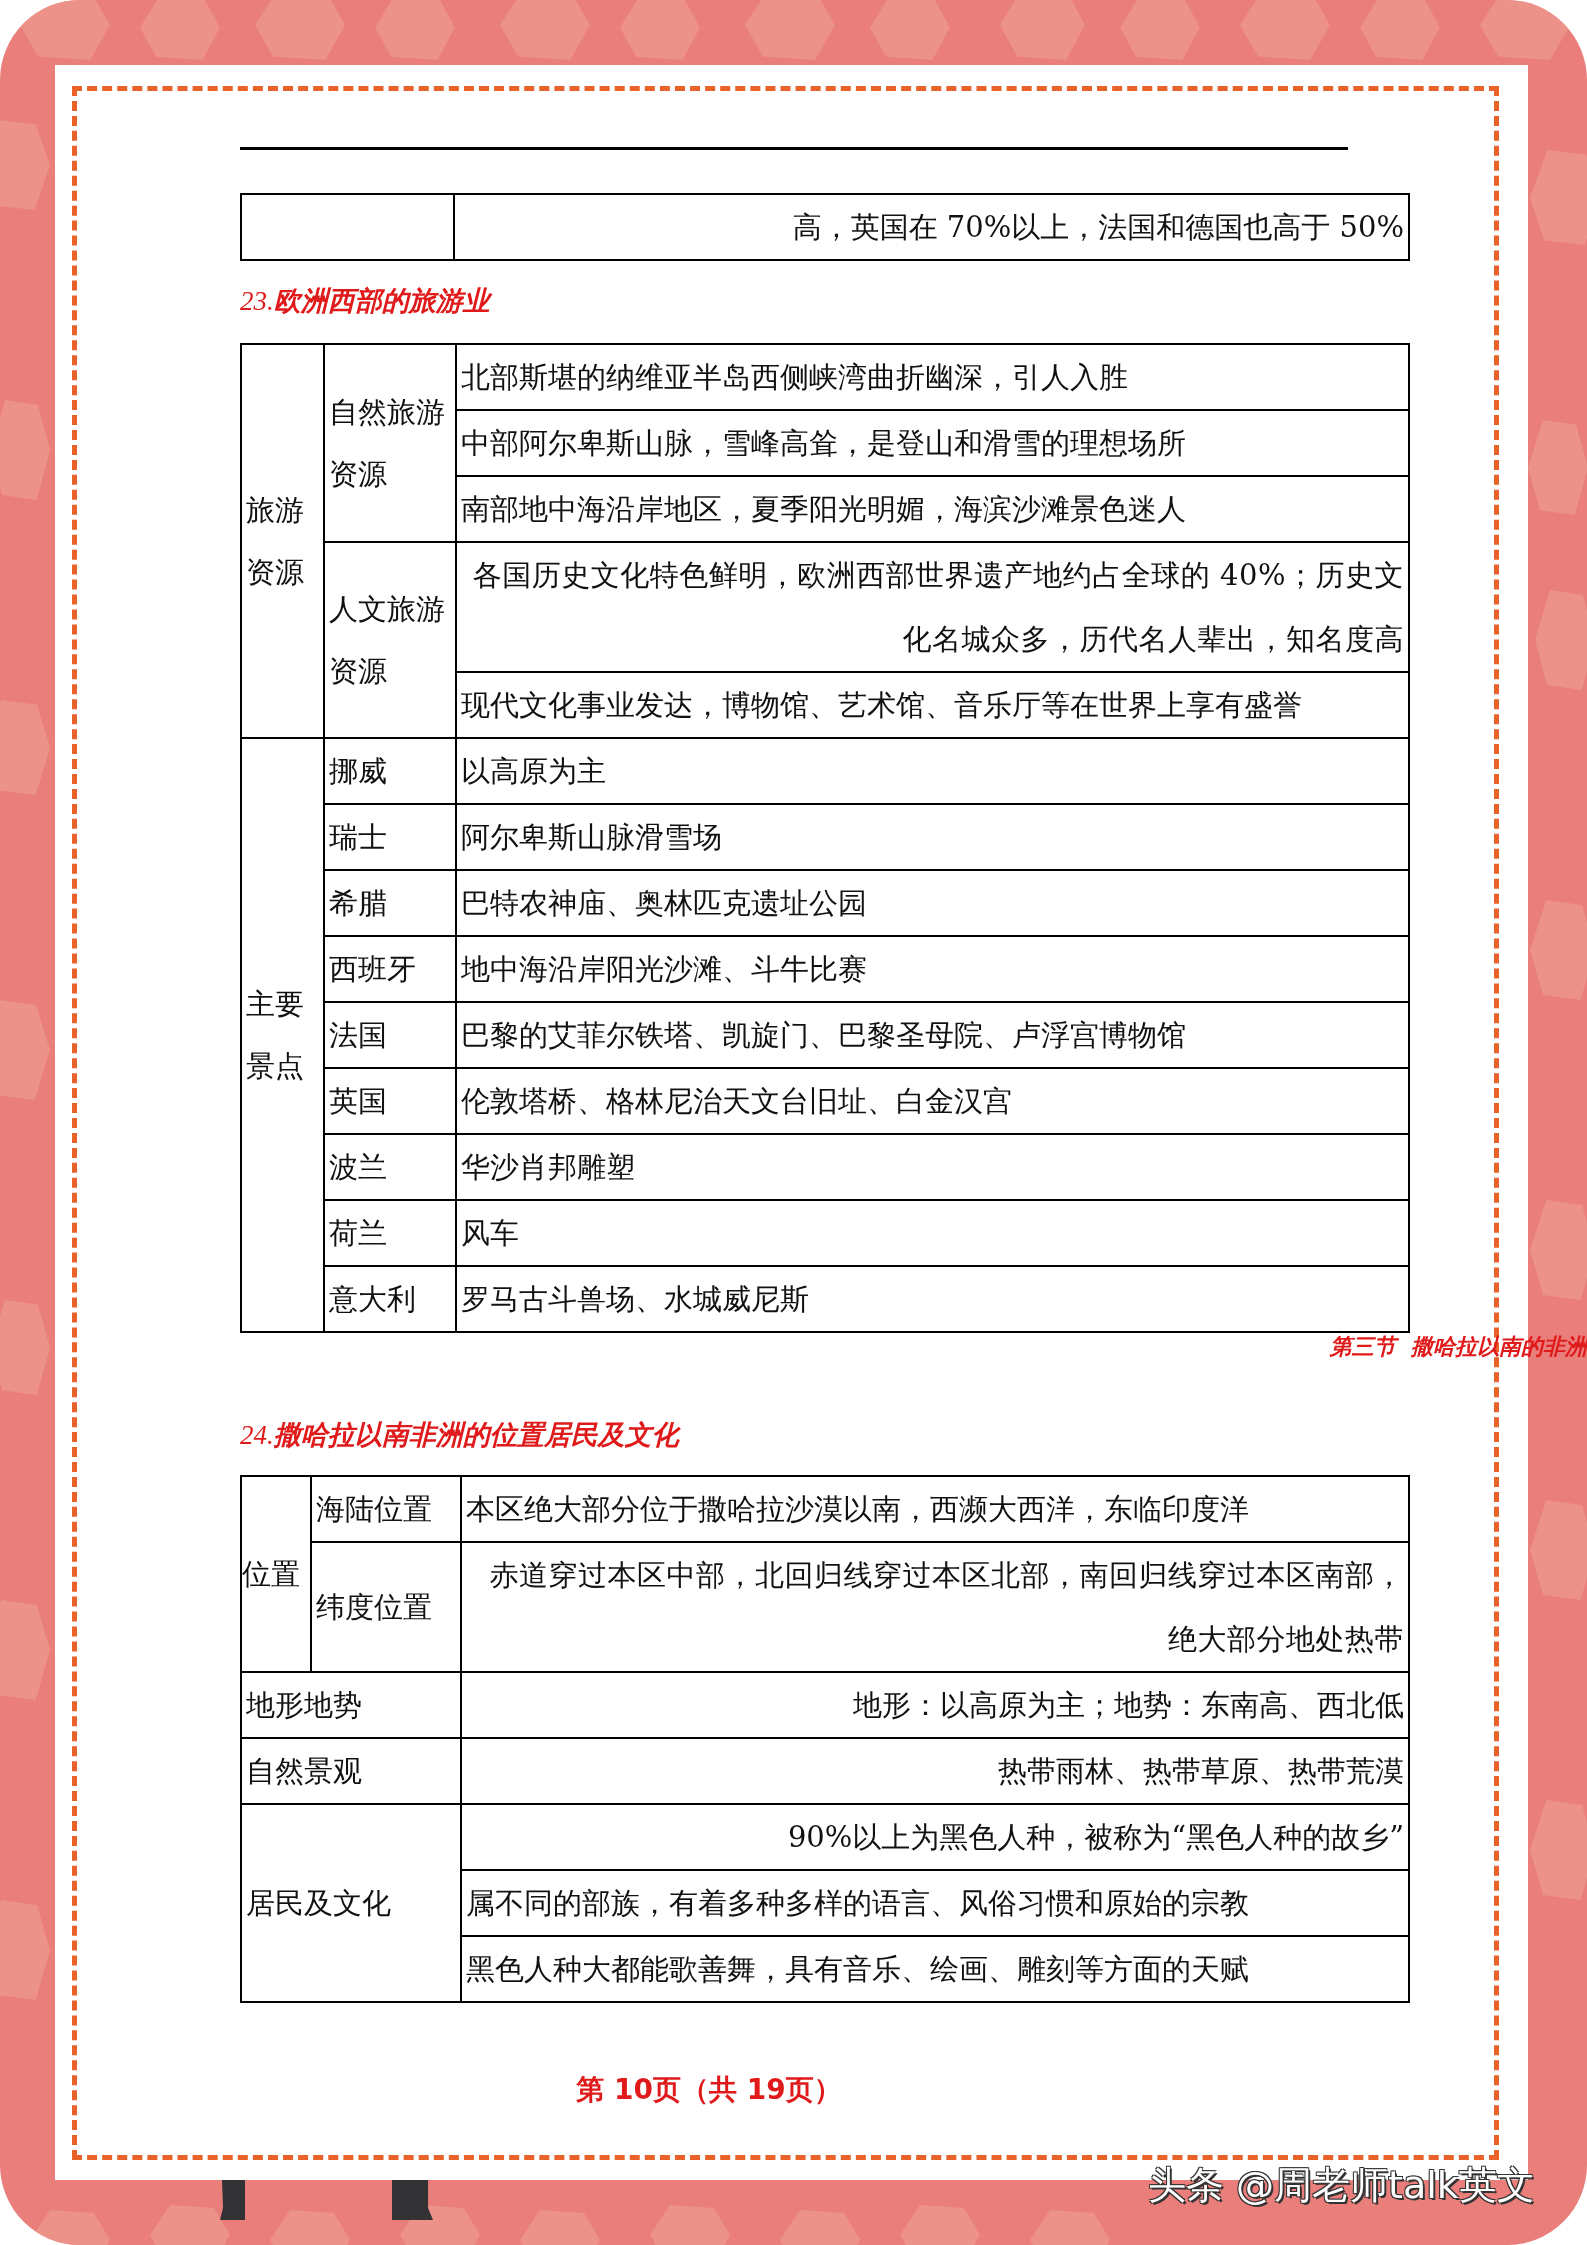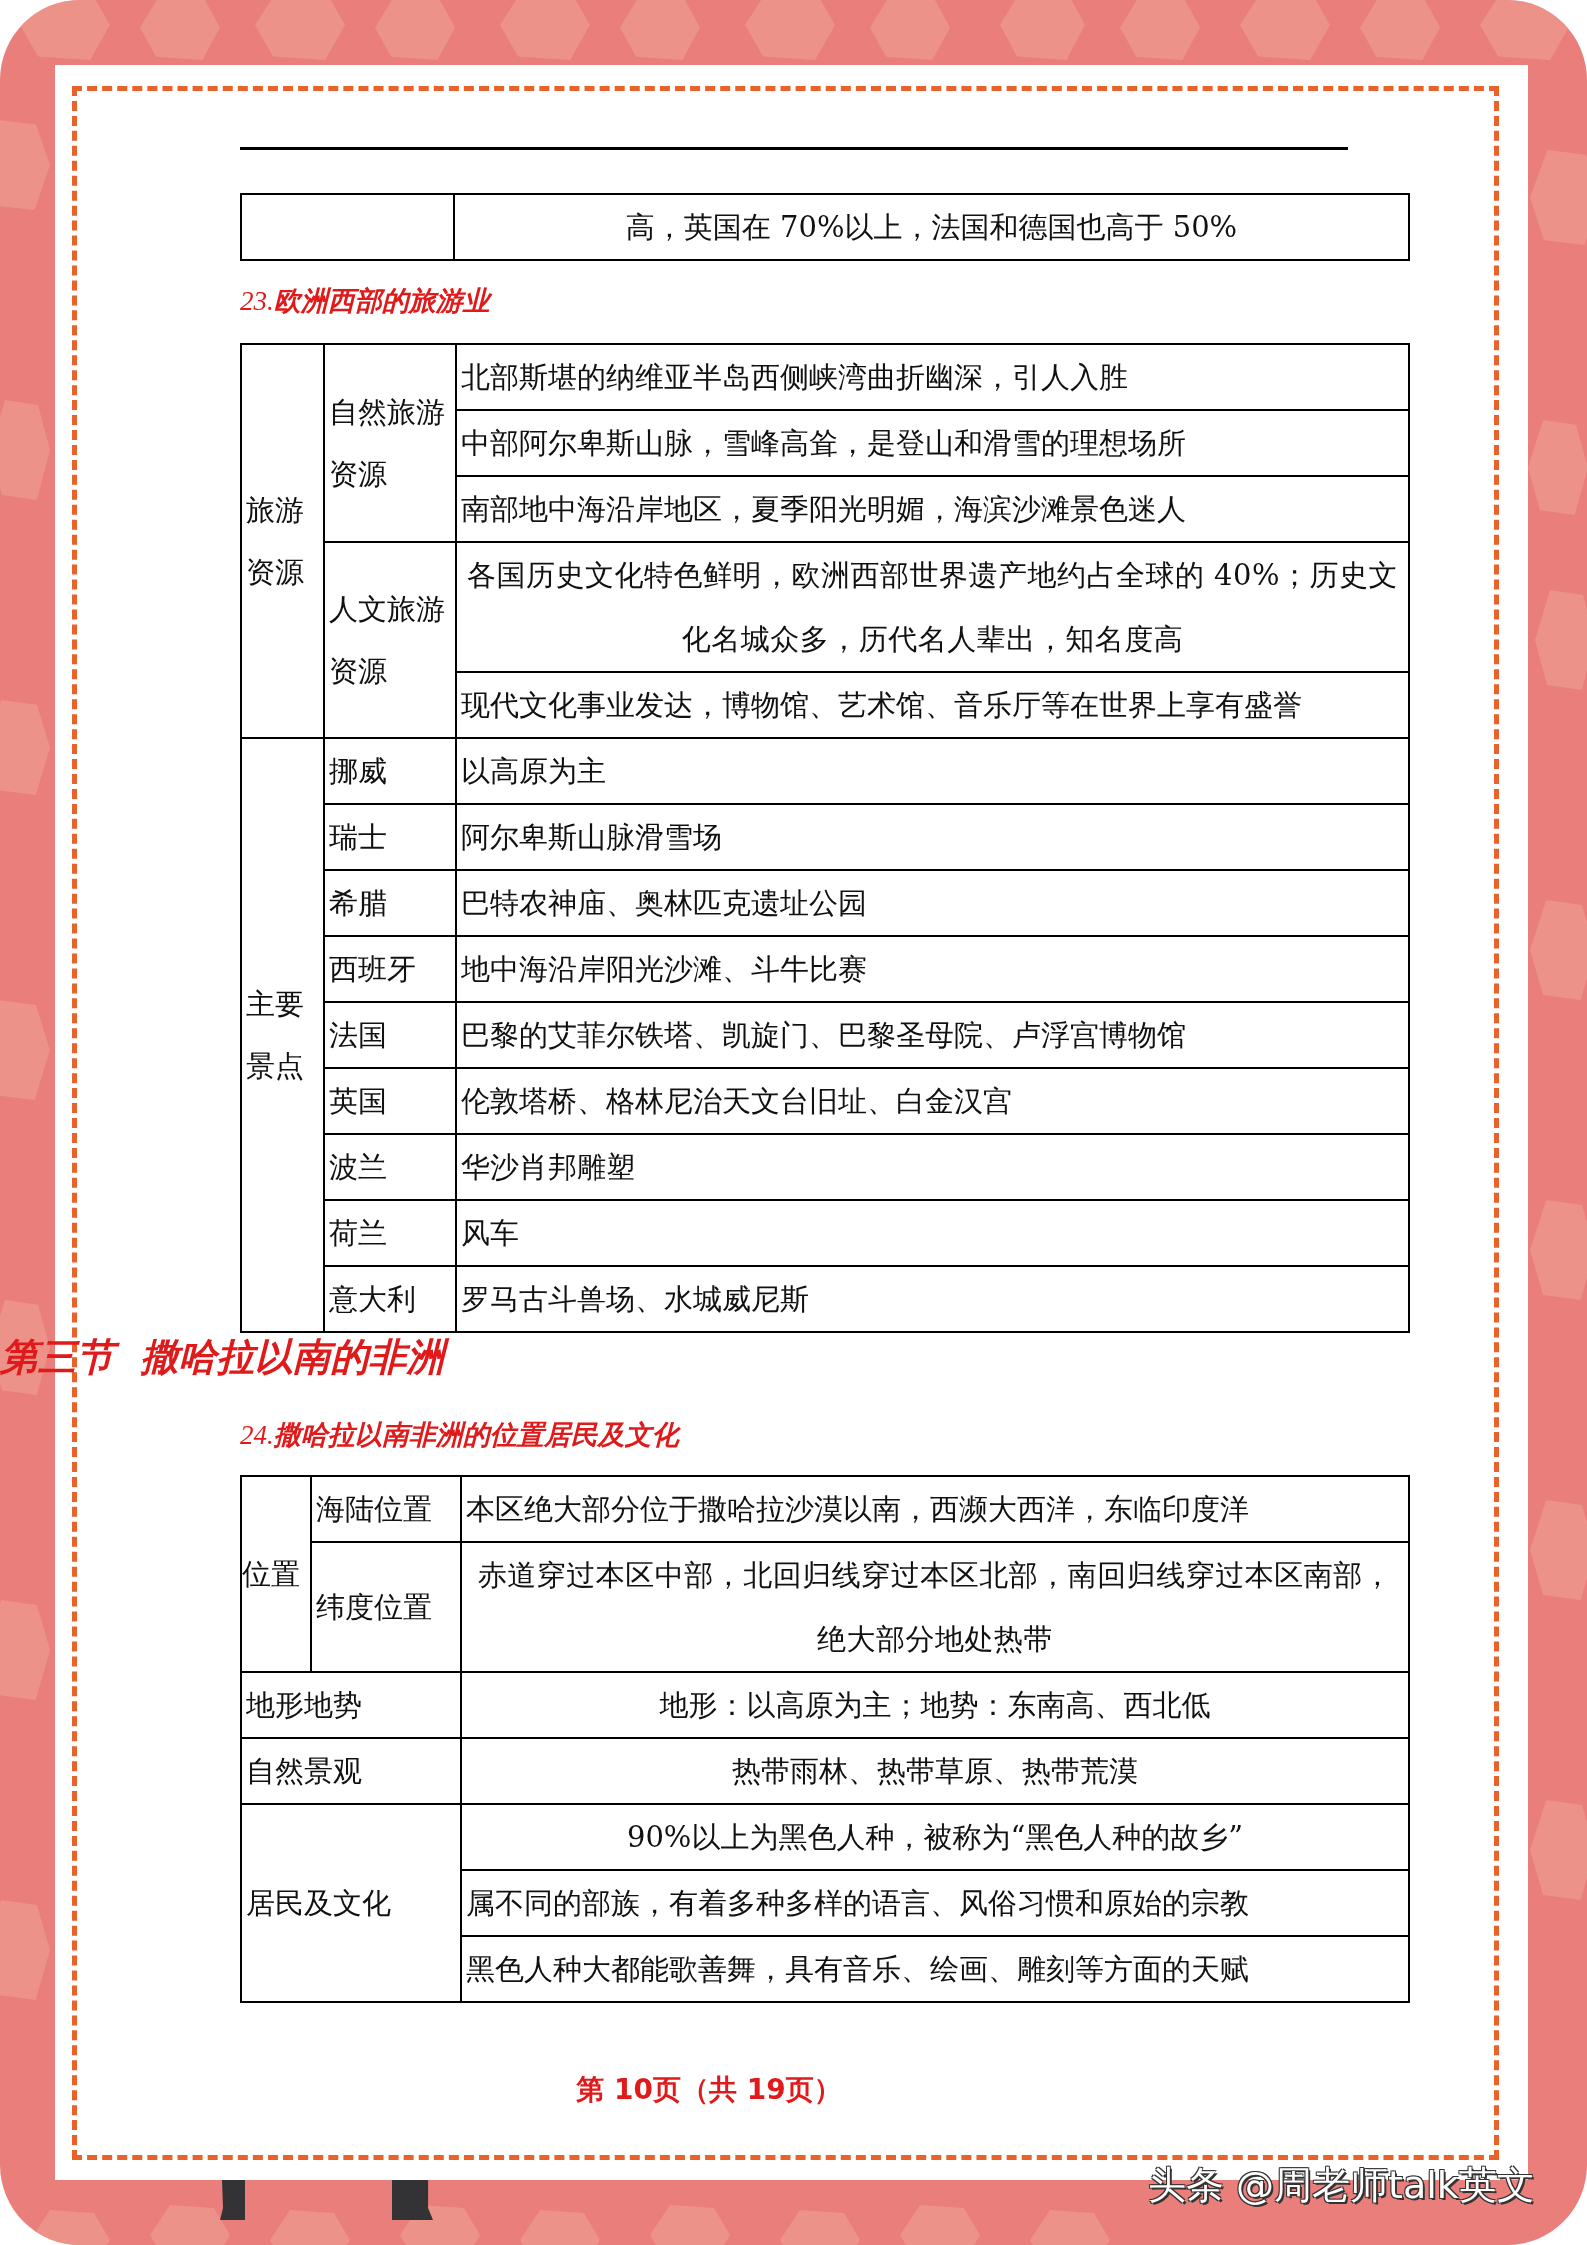--- a/index.html
+++ b/index.html
@@ -30,21 +30,21 @@
     clip-path: polygon(8% 0, 100% 0, 100% 100%, 0 100%, 12% 70%);
   }
   .topline { position: absolute; left: 240px; top: 147px; width: 1108px; height: 3px; background: #000; }
   table.t {
     position: absolute; left: 240px; width: 1170px;
     border-collapse: collapse; table-layout: fixed;
     font-size: 29px; line-height: 64px;
   }
   table.t td { border: 2.5px solid #000; padding: 0 4px; vertical-align: middle; }
   table.t td.c { }
-  table.t td.l { text-align: center; }
+  table.t td.l { text-align: right; }
   table.t td.wrap { line-height: 64px; letter-spacing: 0.5px; }
   .h-red {
     position: absolute; color: #e01a1a; font-weight: bold;
     font-family: "DejaVu Sans", "Liberation Sans", sans-serif;
     font-style: italic;
   }
   .h-red .num { font-family: "Liberation Serif", serif; font-weight: normal; }
   .watermark {
     position: absolute; left: 1148px; top: 2160px;
     font-family: "DejaVu Sans", "Liberation Sans", sans-serif;
@@ -182,21 +182,21 @@
     <td class="c">荷兰</td>
     <td class="c">风车</td>
   </tr>
   <tr>
     <td class="c">意大利</td>
     <td class="c">罗马古斗兽场、水城威尼斯</td>
   </tr>
 </tbody>
   </table>
 
-<div class="h-red" style="left:0;width:1587px;text-align:left;top:1332px;font-size:38px;white-space:pre">第三节  撒哈拉以南的非洲</div>
+<div class="h-red" style="left:0;width:1587px;text-align:right;top:1332px;font-size:22px;white-space:pre">第三节  撒哈拉以南的非洲</div>
 
 <div class="h-red" style="left:240px;top:1417px;font-size:27px">
   <span class="num">24.</span><span>撒哈拉以南非洲的位置居民及文化</span>
 </div>
 
 <table class="t" style="top:1475px">
   <colgroup>
       <col style="width:70px">
       <col style="width:150px">
       <col>

